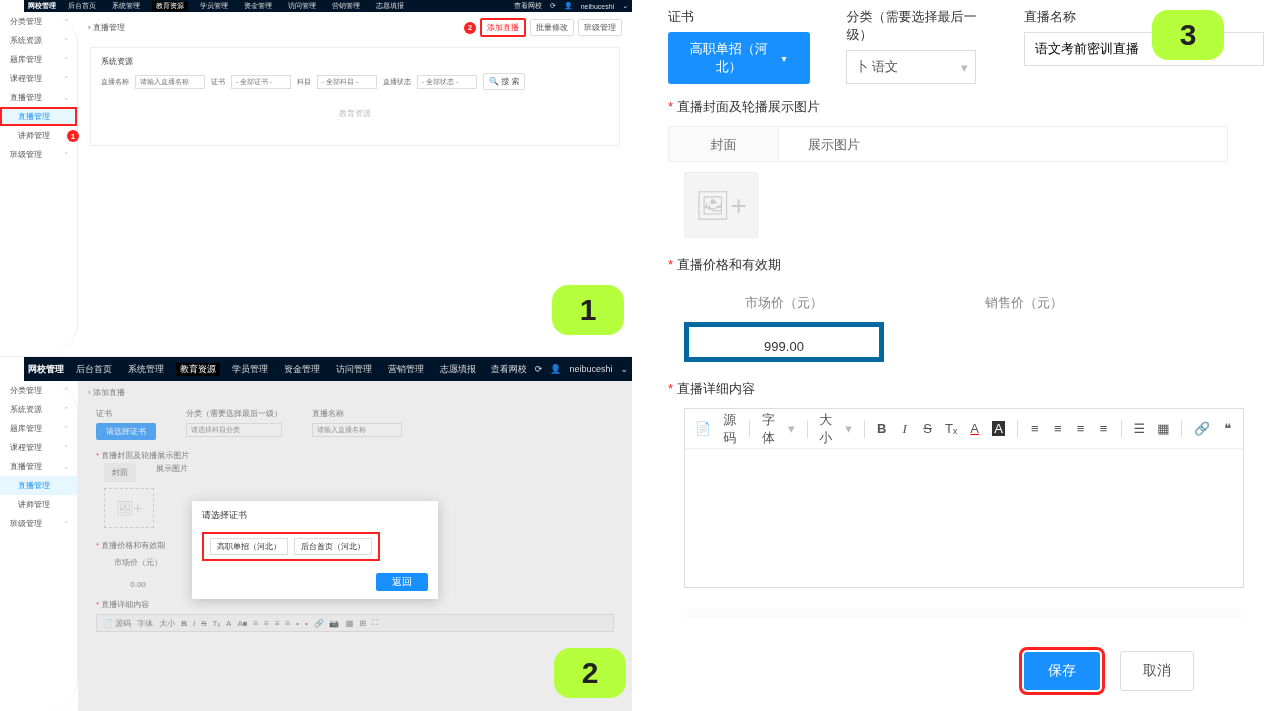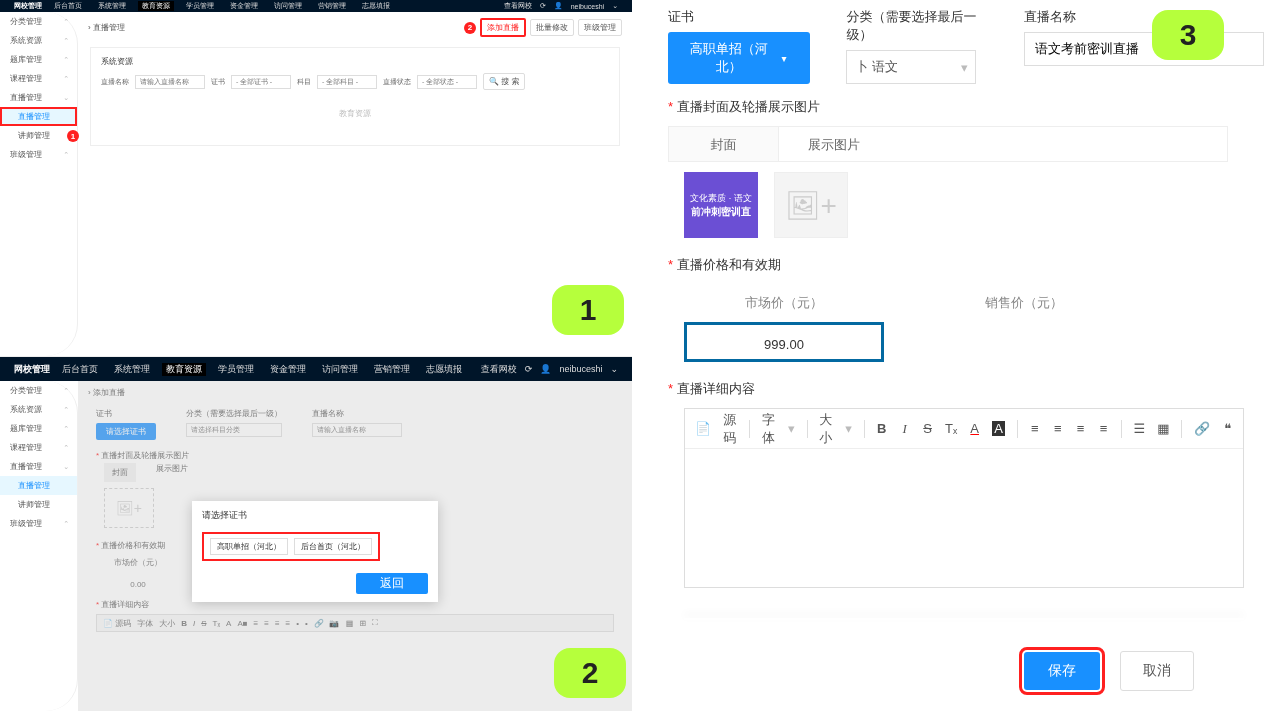--- a/index.html
+++ b/index.html
@@ -30,23 +30,24 @@
   .step2 { width: 72px; height: 50px; left: 554px; top: 648px; font-size: 30px; }
   .step3 { width: 72px; height: 50px; left: 1152px; top: 10px; font-size: 30px; }
 
   
   .p1 {
     position: absolute;
     left: 0; top: 0; width: 632px; height: 356px;
     background: #fff;
   }
   .topbar {
-    height: 12px; background: #001529; display: flex; align-items: center; padding: 0 14px;
+    height: 12px; background: #001529; display: flex; align-items: center; padding: 0 4px;
     color: #ddd; font-size: 7px;
     justify-content: space-between;
+    margin-left: 24px;
   }
   .topbar2 { height: 24px; font-size: 9px; }
   .topbar .left, .topbar .right { display: flex; gap: 8px; align-items: center; }
   .topbar .tab { padding: 0 4px; }
   .topbar .tab.active { background: #000000; color: #fff; }
   .sidebar {
     position: absolute; left: 0; top: 12px; width: 78px; bottom: 0;
     background: #fff; border-right: 1px solid #eee; border-radius: 32px;
   }
   .sidebar2 { top: 24px; }
@@ -126,21 +127,21 @@
 
   .modal {
     position: absolute; left: 192px; top: 500px; width: 246px;
     background: #fff; box-shadow: 0 2px 12px rgba(0,0,0,0.2);
     z-index: 200; padding: 8px 10px 8px 10px;
   }
   .modal-title { font-size: 9px; margin-bottom: 10px; }
   .modal-opts { display:flex; gap: 6px; border:2px solid #ff2020; padding:4px 6px; width:fit-content;}
   .modal-opts .opt { border:1px solid #ddd; font-size:8px; padding:2px 6px; }
   .modal-foot { text-align:right; margin-top:12px; }
-  .modal-foot .btn { background:#1890ff; color:#fff; border:none; font-size:12px; padding:2px 24px; border-radius:2px;}
+  .modal-foot .btn { background:#1890ff; color:#fff; border:none; font-size:10px; padding:2px 16px; border-radius:2px;}
 
   
   .p3 {
     position: absolute;
     left: 632px; top: 0; width: 632px; height: 711px;
     background: #fff;
     padding: 8px 0 0 36px;
     font-size: 13px;
   }
   .p3 .row { display:flex; gap: 36px; margin-bottom: 14px; }
@@ -164,21 +165,21 @@
     display:flex; flex-direction:column; justify-content:center;
   }
   .p3 .thumb2 {
     width:74px; height:66px; border:1px solid #eee; background:#f4f4f4;
     display:flex; align-items:center; justify-content:center; color:#ccc; font-size:28px;
   }
 
   .p3 .price-row { display:flex; gap: 40px; margin: 4px 0 0 16px; }
   .p3 .price-col { width:200px; text-align:center; }
   .p3 .price-col .head { color:#888; font-size:13px; padding:10px 0; }
-  .p3 .price-col .box { border:3px solid #0369a1; height:40px; line-height:40px; font-size:13px; }
+  .p3 .price-col .box { border:5px solid #0369a1; height:40px; line-height:40px; font-size:13px; }
 
   .p3 .rte {
     border:1px solid #ddd; margin: 8px 16px 0 16px; height: 180px; display:flex; flex-direction:column;
     width: 560px;
   }
   .p3 .rte-tb {
     height:40px; border-bottom:1px solid #eee; display:flex; align-items:center; gap:12px;
     padding: 0 10px; color:#555; font-size:13px; overflow:hidden;
   }
   .p3 .rte-tb .sep { width:1px; height:18px; background:#ddd; }
@@ -455,24 +456,20 @@
       <input class="name-inp" value="语文考前密训直播" style="">
     </div>
   </div>
 
   <div class="section-label"><span class="req">*</span><span>直播封面及轮播展示图片</span></div>
   <div class="cover-tabs">
     <div class="ct first">封面</div>
     <div class="ct" style="background:#fff;">展示图片</div>
   </div>
   <div class="thumbs">
-    <div class="thumb1">
-      <div>文化素质 · 语文</div>
-      <div style="font-weight:bold;font-size:10px;">前冲刺密训直</div>
-    </div>
     <div class="thumb2">
       <span>🖼+</span>
     </div>
   </div>
 
   <div class="section-label"><span class="req">*</span><span>直播价格和有效期</span></div>
   <div class="price-row">
     <div class="price-col">
       <div class="head">市场价（元）</div>
       <div class="box">999.00</div>

